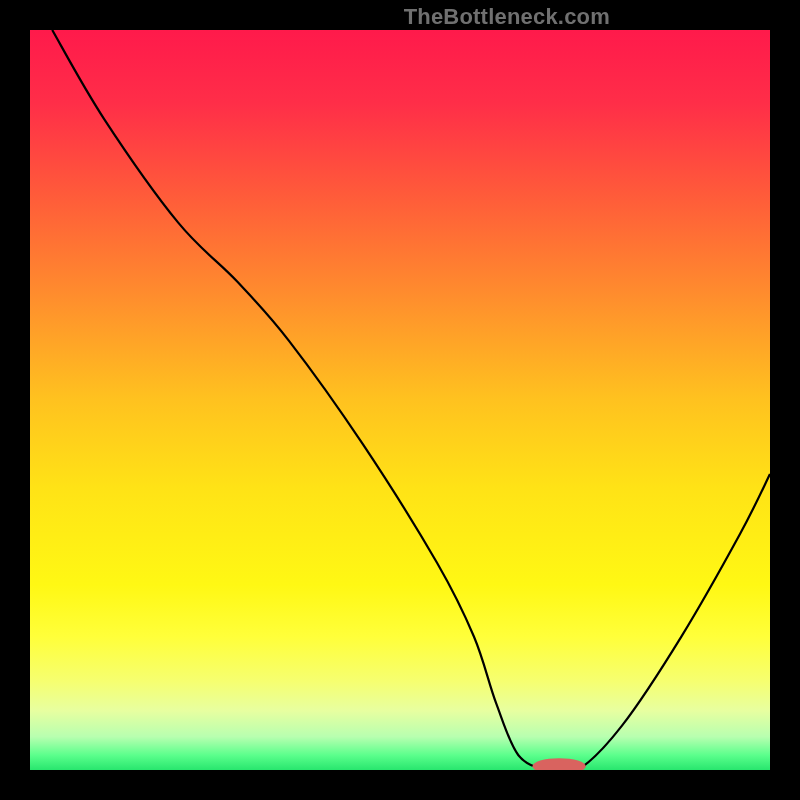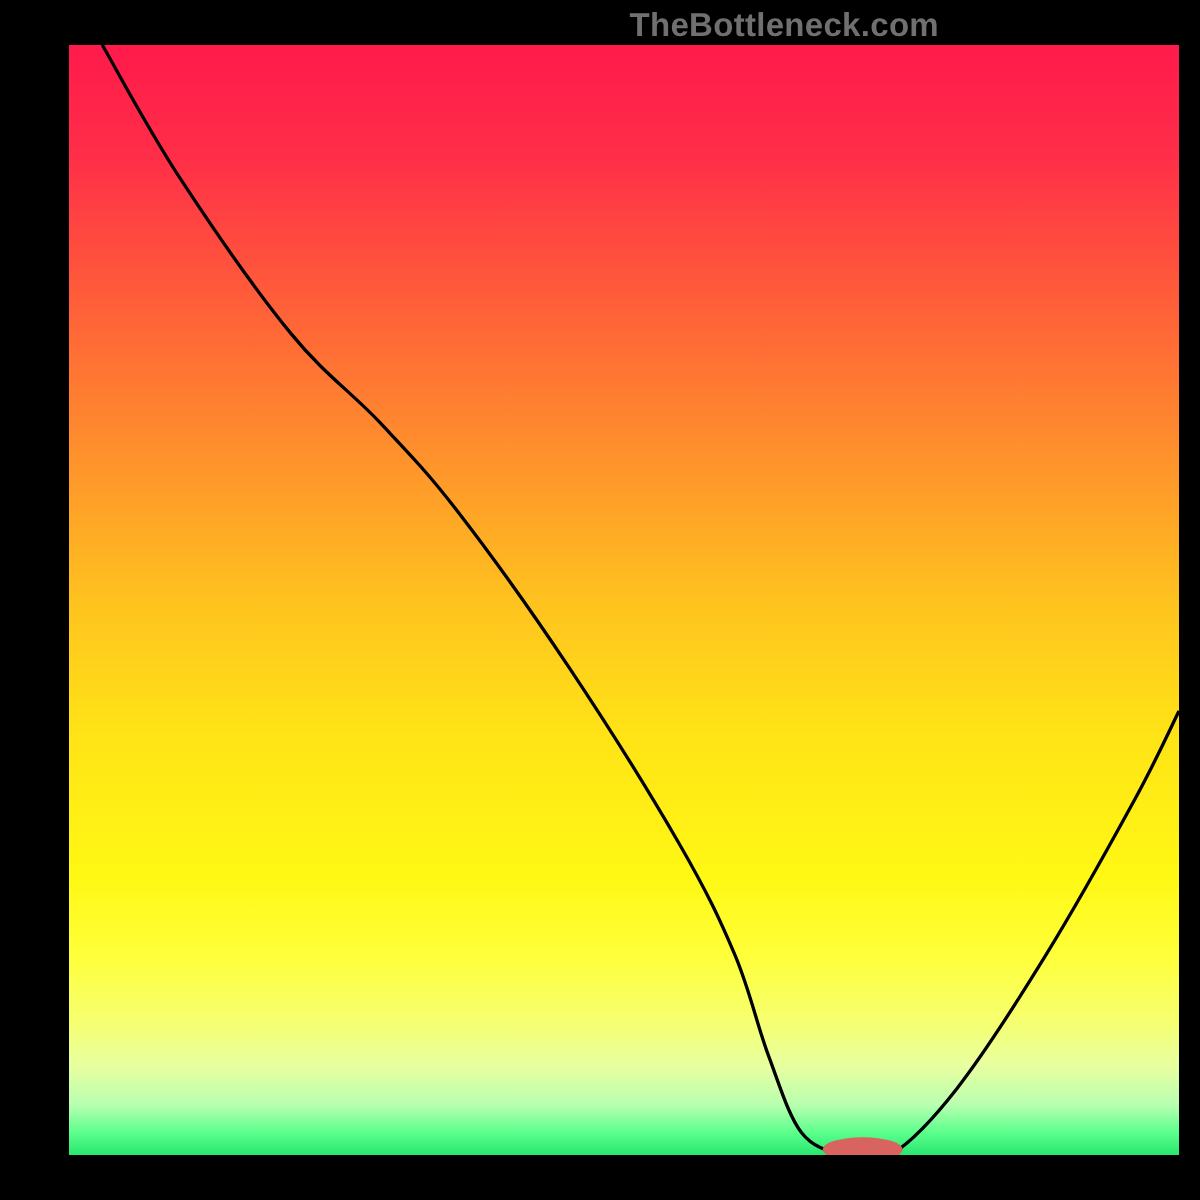--- a/index.html
+++ b/index.html
@@ -6,21 +6,21 @@
     margin: 0;
     padding: 0;
     width: 800px;
     height: 800px;
     background: #000;
     font-family: Arial, Helvetica, sans-serif;
     overflow: hidden;
   }
   .frame {
     position: absolute;
-    left: 16px;
+    left: 0;
     top: 0;
     width: 640px;
     height: 800px;
     box-sizing: border-box;
   }
   .plot-area {
     position: absolute;
     left: 30px;
     top: 30px;
     width: 740px;

